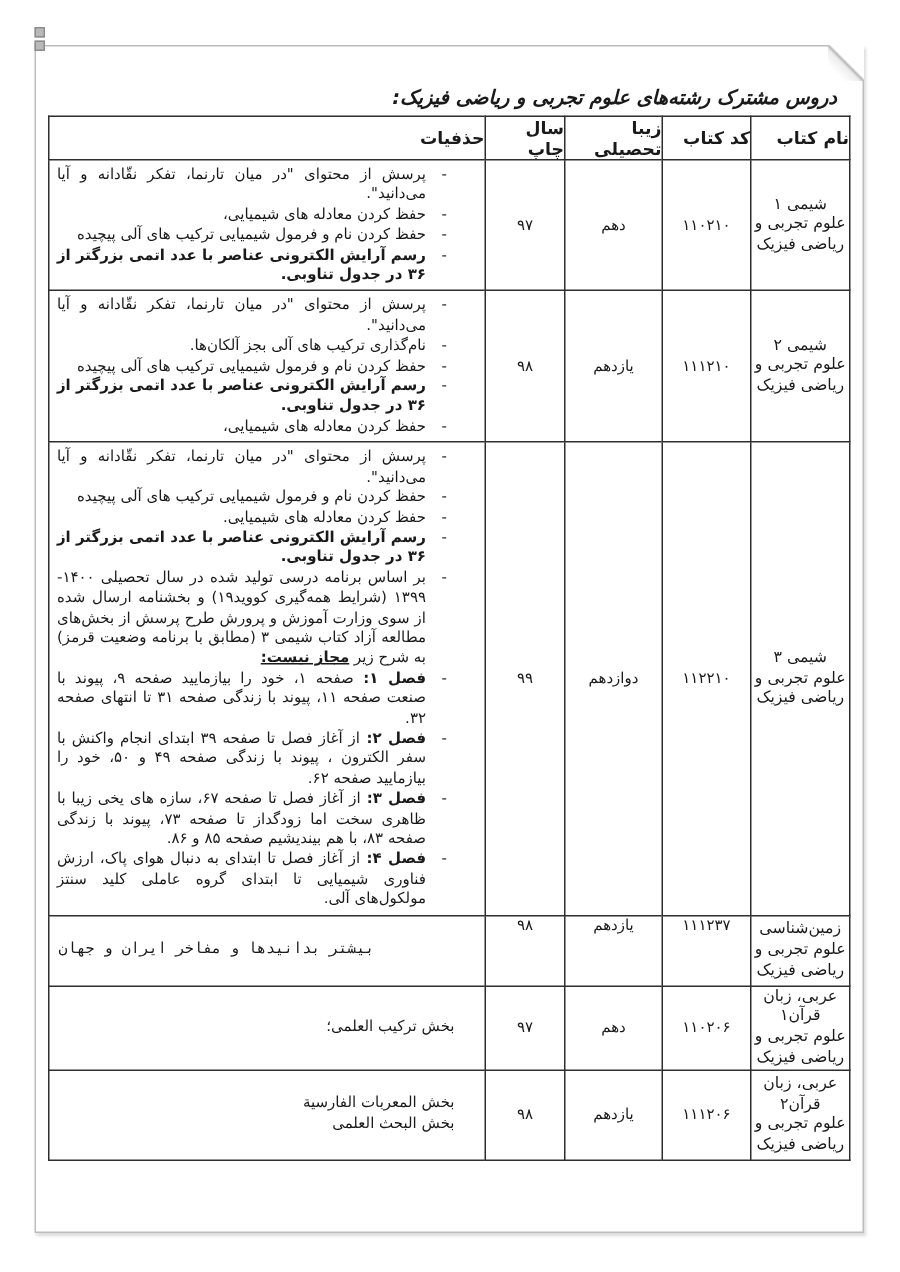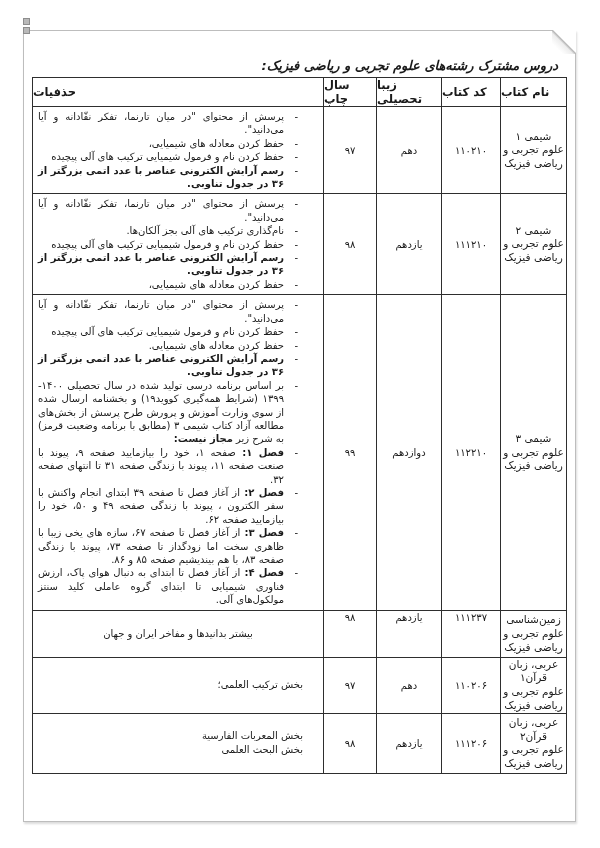--- a/index.html
+++ b/index.html
@@ -30,21 +30,21 @@
     font-size:13px;font-weight:bold;text-align:right;font-style:italic;
   }
   table.tbl{
     width:100%;border-collapse:collapse;table-layout:fixed;
     direction:rtl;
   }
   table.tbl th,table.tbl td{
     border:1px solid #2e2e2e;padding:0;vertical-align:middle;
   }
   thead tr{height:20px;}
-  thead th{font-size:11.5px;font-weight:bold;text-align:left;}
+  thead th{font-size:11.5px;font-weight:bold;text-align:right;}
   
   tbody tr:nth-child(1){height:76px;}
   tbody tr:nth-child(2){height:78px;}
   tbody tr:nth-child(3){height:284px;}
   tbody tr:nth-child(4){height:47px;}
   tbody tr:nth-child(5){height:54px;}
   tbody tr:nth-child(6){height:60px;}
   tbody tr:nth-child(7){height:67px;}
   td.name{
     font-size:10.5px;text-align:center;white-space:pre-line;line-height:13.8px;
@@ -54,23 +54,23 @@
   td.scalar{font-size:10px;text-align:center;}
   tbody tr:nth-child(4) td.scalar{vertical-align:top;padding-top:1px;}
   td.del{font-size:10px;}
   .bullets{padding:3px 24px 3px 5px;}
   .bullet{
     position:relative;padding-right:15px;margin:0;
     text-align:justify;line-height:13.4px;
   }
   .bullet .dash{position:absolute;right:1px;top:0;}
   .seg-b{font-weight:bold;}
-  .seg-u{}
+  .seg-u{text-decoration:underline;}
   .plain{line-height:14px;padding:2px 6px;}
-  .plain.align-center{text-align:center;}
+  .plain.align-center{text-align:left;font-family:Liberation Mono, monospace;}
   .plain.align-right{text-align:right;padding-right:20px;}
 </style>
 </head>
 <body>
 
 <div class="marker">
     <i></i>
     <i></i>
   </div>
 

